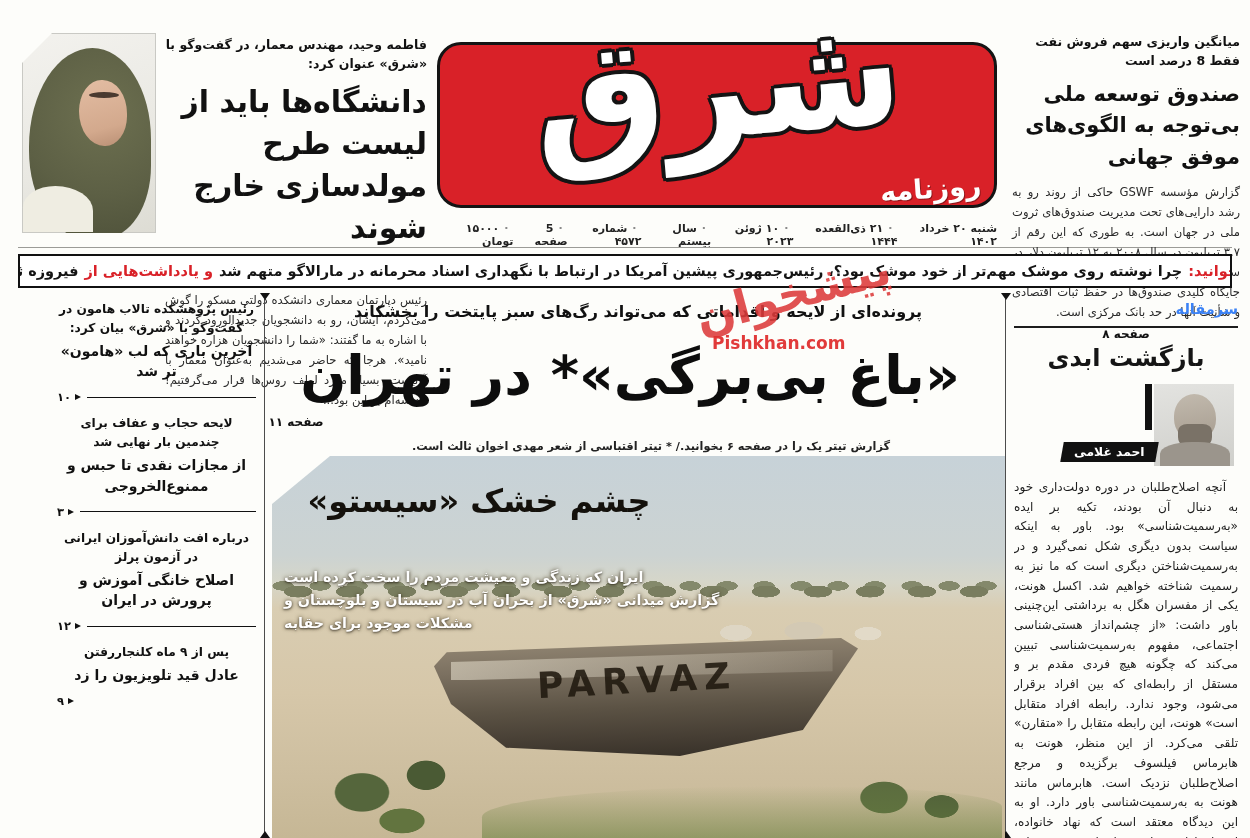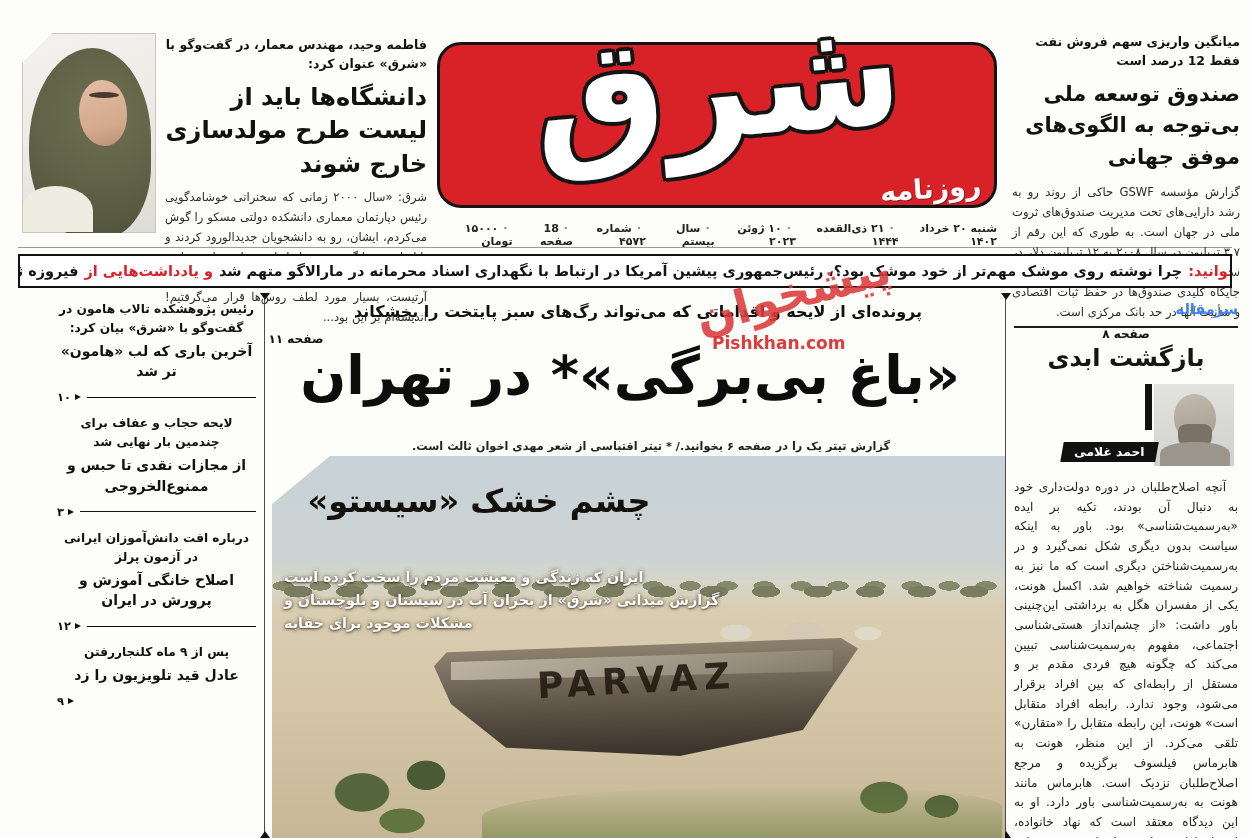--- a/index.html
+++ b/index.html
@@ -16,21 +16,21 @@
     border-radius:52% 48% 38% 46%; }
   .portrait .face { position:absolute; left:56px; top:46px; width:48px; height:66px;
     background:linear-gradient(165deg,#e3bda3 0%,#d3a98d 70%,#b98f74 100%);
     border-radius:48% 52% 46% 54%; }
   .portrait .brow { position:absolute; left:66px; top:58px; width:30px; height:6px; background:#4a3a30; border-radius:50%; }
   .portrait .shoulder { position:absolute; left:0; bottom:0; width:70px; height:46px;
     background:#efede2; border-radius:60% 70% 0 0; }
 
   .top-left-article { position:absolute; left:165px; top:36px; width:262px; direction:rtl; text-align:right; color:#111; }
   .kicker { font-size:12.5px; font-weight:bold; line-height:1.5; }
-  .tl-headline { font-size:24px; font-weight:bold; line-height:1.4; margin:7px 0 7px; }
+  .tl-headline { font-size:30px; font-weight:bold; line-height:1.4; margin:7px 0 23px; }
   .art-body { font-size:11.6px; line-height:1.72; text-align:justify; color:#2a2a2a; }
   .page-ref { font-size:12px; font-weight:bold; margin-top:4px;text-align:center; }
 
   .masthead { position:absolute; left:437px; top:26px; width:560px; height:182px; }
   .logo-box { position:absolute; left:0; right:0; top:16px; bottom:0; background:#d92128;
     border:3px solid #141414; border-radius:24px; }
   .logo-text { position:absolute; width:100%; top:-26px; text-align:center; font-size:148px; font-weight:bold;
     color:#fff; transform:rotate(-5deg);
     text-shadow:4px 0 0 #141414,-4px 0 0 #141414,0 4px 0 #141414,0 -4px 0 #141414,
       3px 3px 0 #141414,-3px -3px 0 #141414,3px -3px 0 #141414,-3px 3px 0 #141414; }
@@ -167,27 +167,27 @@
     <div class="logo-box"></div>
     <div class="logo-text">شرق</div>
     <div class="logo-tagline">روزنامه</div>
   </div>
   <div class="dateline">
     <span>شنبه ۲۰ خرداد ۱۴۰۲</span>
     <span>۲۱ ذی‌القعده ۱۴۴۴</span>
     <span>۱۰ ژوئن ۲۰۲۳</span>
     <span>سال بیستم</span>
     <span>شماره ۴۵۷۲</span>
-    <span>18 صفحه</span>
+    <span>5 صفحه</span>
     <span>۱۵۰۰۰ تومان</span>
   </div>
   <div class="header-rule"></div>
 
   <div class="top-right-article">
-    <div class="kicker">میانگین واریزی سهم فروش نفت فقط 12 درصد است</div>
+    <div class="kicker">میانگین واریزی سهم فروش نفت فقط 8 درصد است</div>
     <div class="tr-headline">صندوق توسعه ملی بی‌توجه به الگوی‌های موفق جهانی</div>
     <div class="art-body">گزارش مؤسسه GSWF حاکی از روند رو به رشد دارایی‌های تحت مدیریت صندوق‌های ثروت ملی در جهان است. به طوری که این رقم از ۳.۷ تریلیون در سال ۲۰۰۸ به ۱۲ تریلیون دلار در سال ۲۰۲۲ افزایش یافته که نشان از ارتقای جایگاه کلیدی صندوق‌ها در حفظ ثبات اقتصادی و شأنیت آنها در حد بانک مرکزی است.</div>
     <div class="page-ref">صفحه ۸</div>
   </div>
 
   <div class="banner">
     <span class="red-text">در «شرق» امروز می‌خوانید:</span>
     <span>چرا نوشته روی موشک مهم‌تر از خود موشک بود؟، رئیس‌جمهوری پیشین آمریکا در ارتباط با نگهداری اسناد محرمانه در مارالاگو متهم شد</span>
     <span class="red-text">و یادداشت‌هایی از</span>
     <span>فیروزه ثقفی، پویا نعمت‌اللهی</span>

